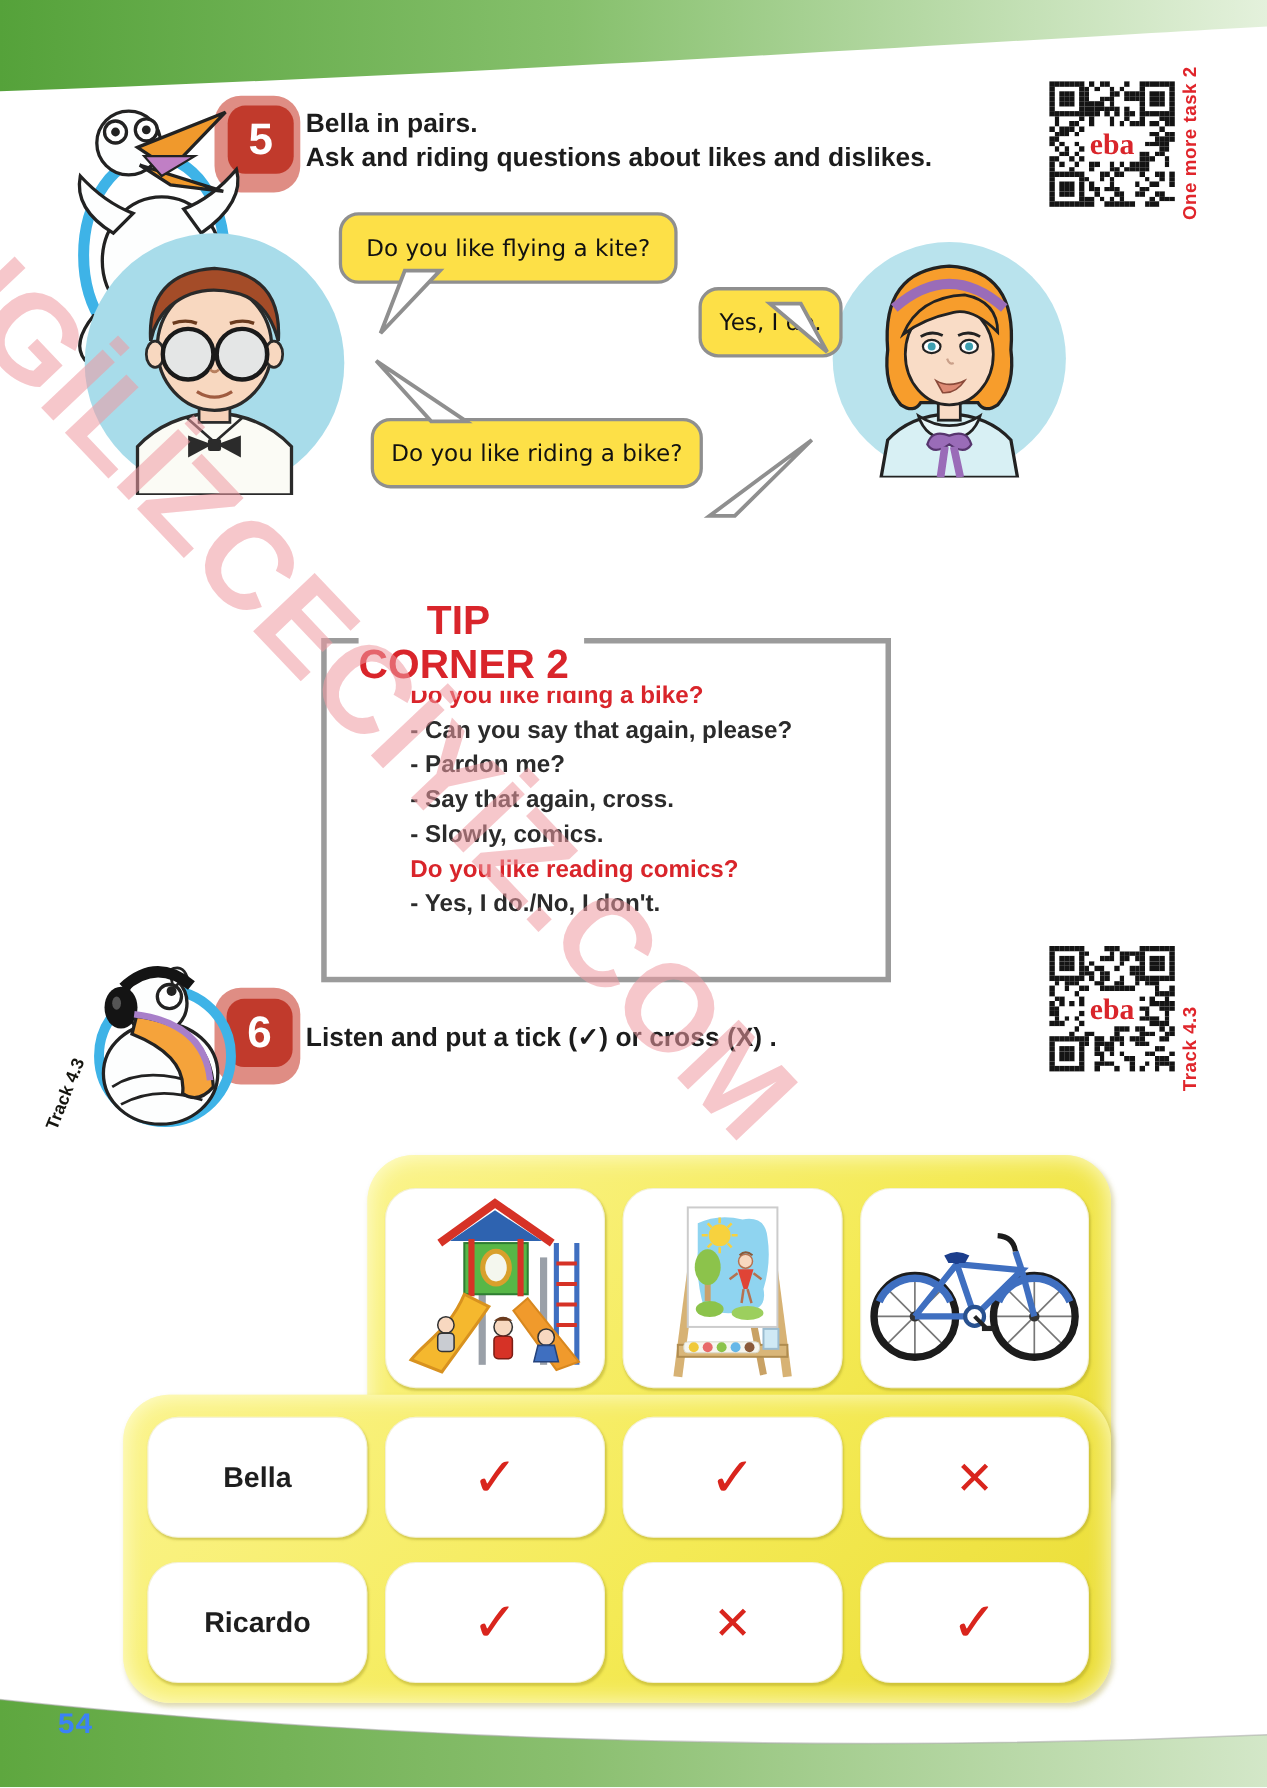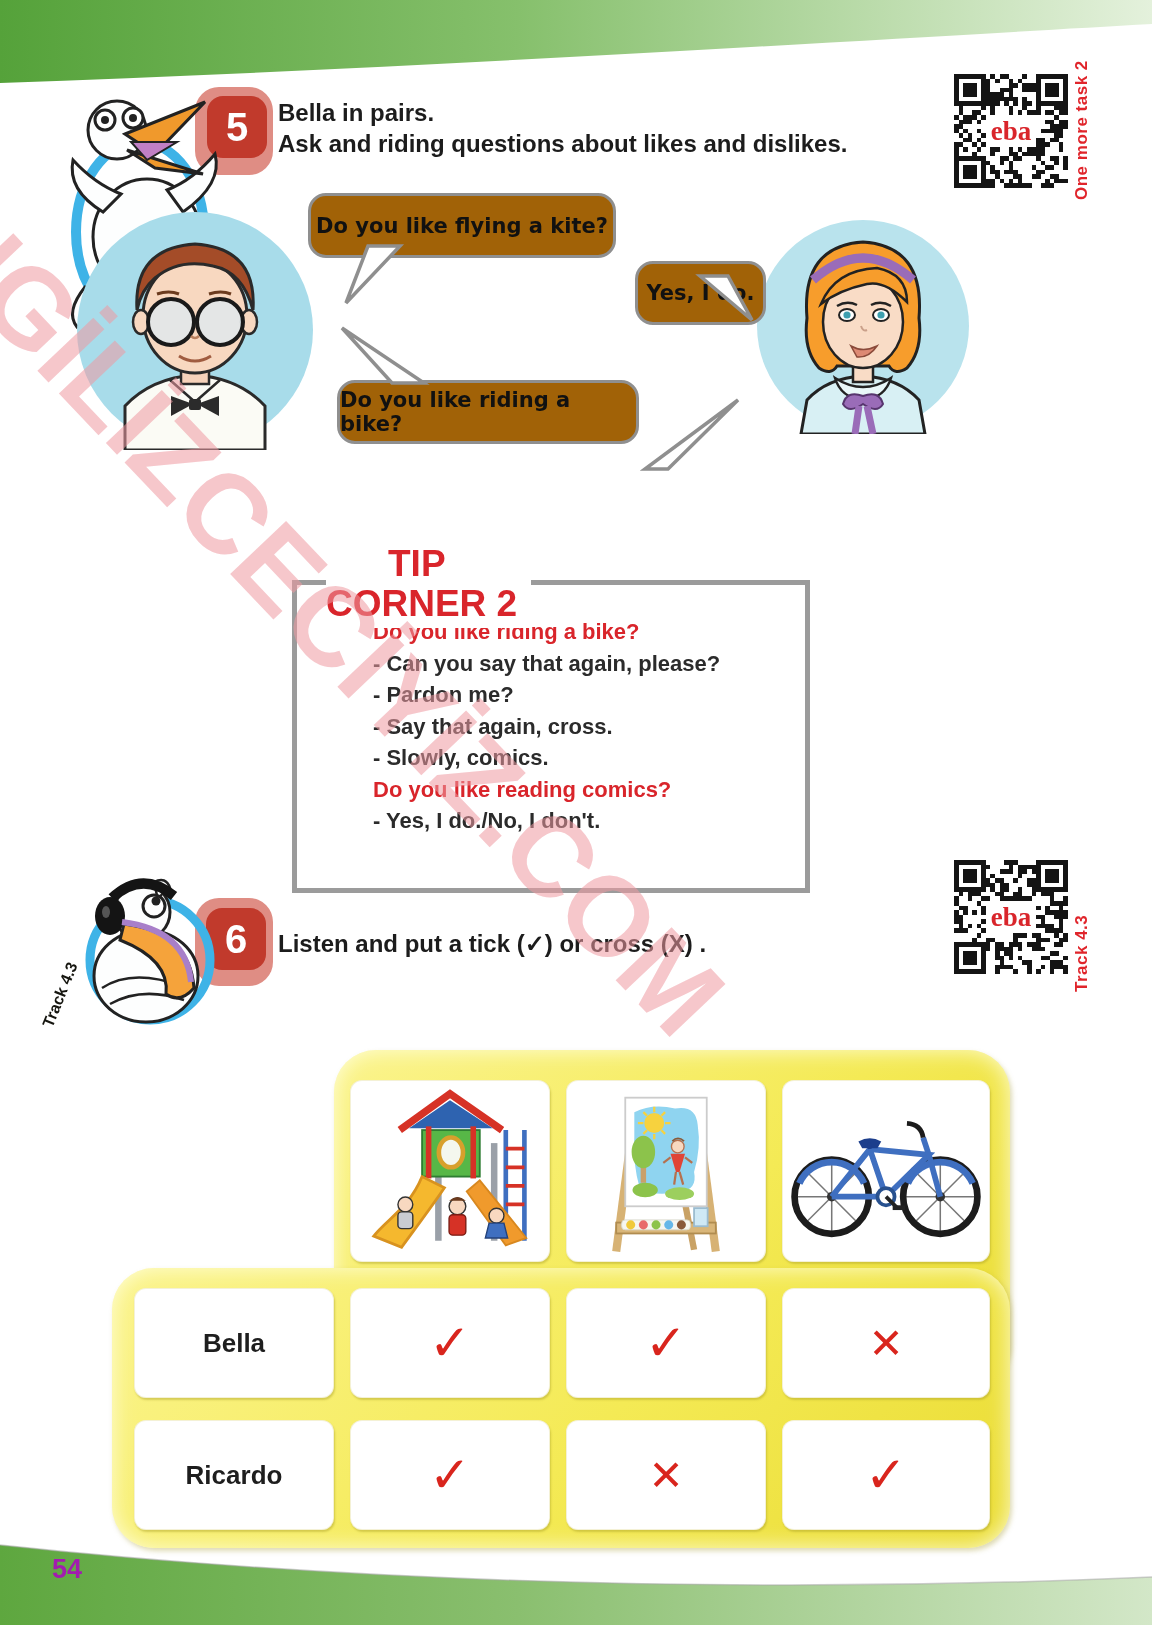--- a/index.html
+++ b/index.html
@@ -25,51 +25,51 @@
   .qm{background:#ffffff;}
   .qm.d{background:#141414;}
   .eba-label{position:absolute;left:50%;top:50%;transform:translate(-50%,-50%);
              background:#ffffff;color:#d9252b;font-family:"Liberation Serif",serif;
              font-weight:bold;font-size:27px;padding:0 3px;line-height:26px;}
   .qr-side-label{position:absolute;writing-mode:vertical-rl;transform:rotate(180deg);
                  color:#e0252b;font-weight:bold;font-size:17px;letter-spacing:.5px;
                  text-align:left;white-space:nowrap;}
 
   
-  .bubble{position:absolute;background:#a16207;border:3.5px solid #8f8f8f;border-radius:18px;
+  .bubble{position:absolute;background:#fde047;border:3.5px solid #8f8f8f;border-radius:18px;
           display:flex;align-items:center;justify-content:center;
-          font-family:"DejaVu Sans",sans-serif;font-size:21px;color:#111;z-index:3;font-weight:bold;}
+          font-family:"DejaVu Sans",sans-serif;font-size:21px;color:#111;z-index:3;}
   .tails{position:absolute;left:0;top:0;z-index:4;pointer-events:none;}
 
   .avatar{position:absolute;z-index:2;}
 
   
   .tip-title{position:absolute;z-index:5;background:#ffffff;color:#d9252b;font-weight:bold;
              font-size:37px;line-height:40px;padding:0 14px 4px 0;width:max-content;}
   .tip-title .l1{padding-left:62px;display:block;margin-top:16px;}
   .tip-box{position:absolute;border:5px solid #9b9b9b;background:transparent;}
   .tip-lines{position:absolute;font-weight:bold;font-size:22px;line-height:31.5px;color:#2b2b2b;}
   .tip-line.red{color:#d9252b;}
 
   .track-label{position:absolute;color:#15150f;font-weight:bold;font-size:16px;
                transform:rotate(-68deg);transform-origin:left bottom;white-space:nowrap;}
 
   
   .yellow-block{position:absolute;border-radius:42px;
      background:linear-gradient(135deg,#fbf48d 0%,#f4ea55 55%,#eadc33 100%);
      box-shadow:inset 0 0 22px rgba(255,255,230,.9), 2px 3px 5px rgba(160,150,40,.35);}
-  .tcell{position:absolute;background:#ffffff;border-radius:12px;
+  .tcell{position:absolute;background:#ffffff;border-radius:28px;
          box-shadow:inset 0 0 0 1px rgba(210,200,90,.25), 1px 2px 2px rgba(170,160,40,.45);
          display:flex;align-items:center;justify-content:center;overflow:hidden;}
   .tcell .name{font-weight:bold;font-size:26px;color:#1e1e1e;}
   .mark{color:#d9251d;font-family:"DejaVu Sans",sans-serif;}
   .mark.tick{font-size:50px;}
   .mark.cross{font-size:42px;}
 
-  .page-number{position:absolute;color:#a21caf;font-weight:bold;font-size:27px;z-index:6;}
+  .page-number{position:absolute;color:#3b82f6;font-weight:bold;font-size:27px;z-index:6;font-family:Liberation Mono, monospace;}
 
   .watermark{position:absolute;left:-30px;top:150px;transform:rotate(46.5deg);
              transform-origin:left top;font-weight:bold;font-size:112px;color:#ef9aa2;
              opacity:.55;white-space:nowrap;z-index:30;pointer-events:none;
              font-family:"Liberation Sans",sans-serif;}
 </style>
 </head>
 <body>
 
 <div class="page">

